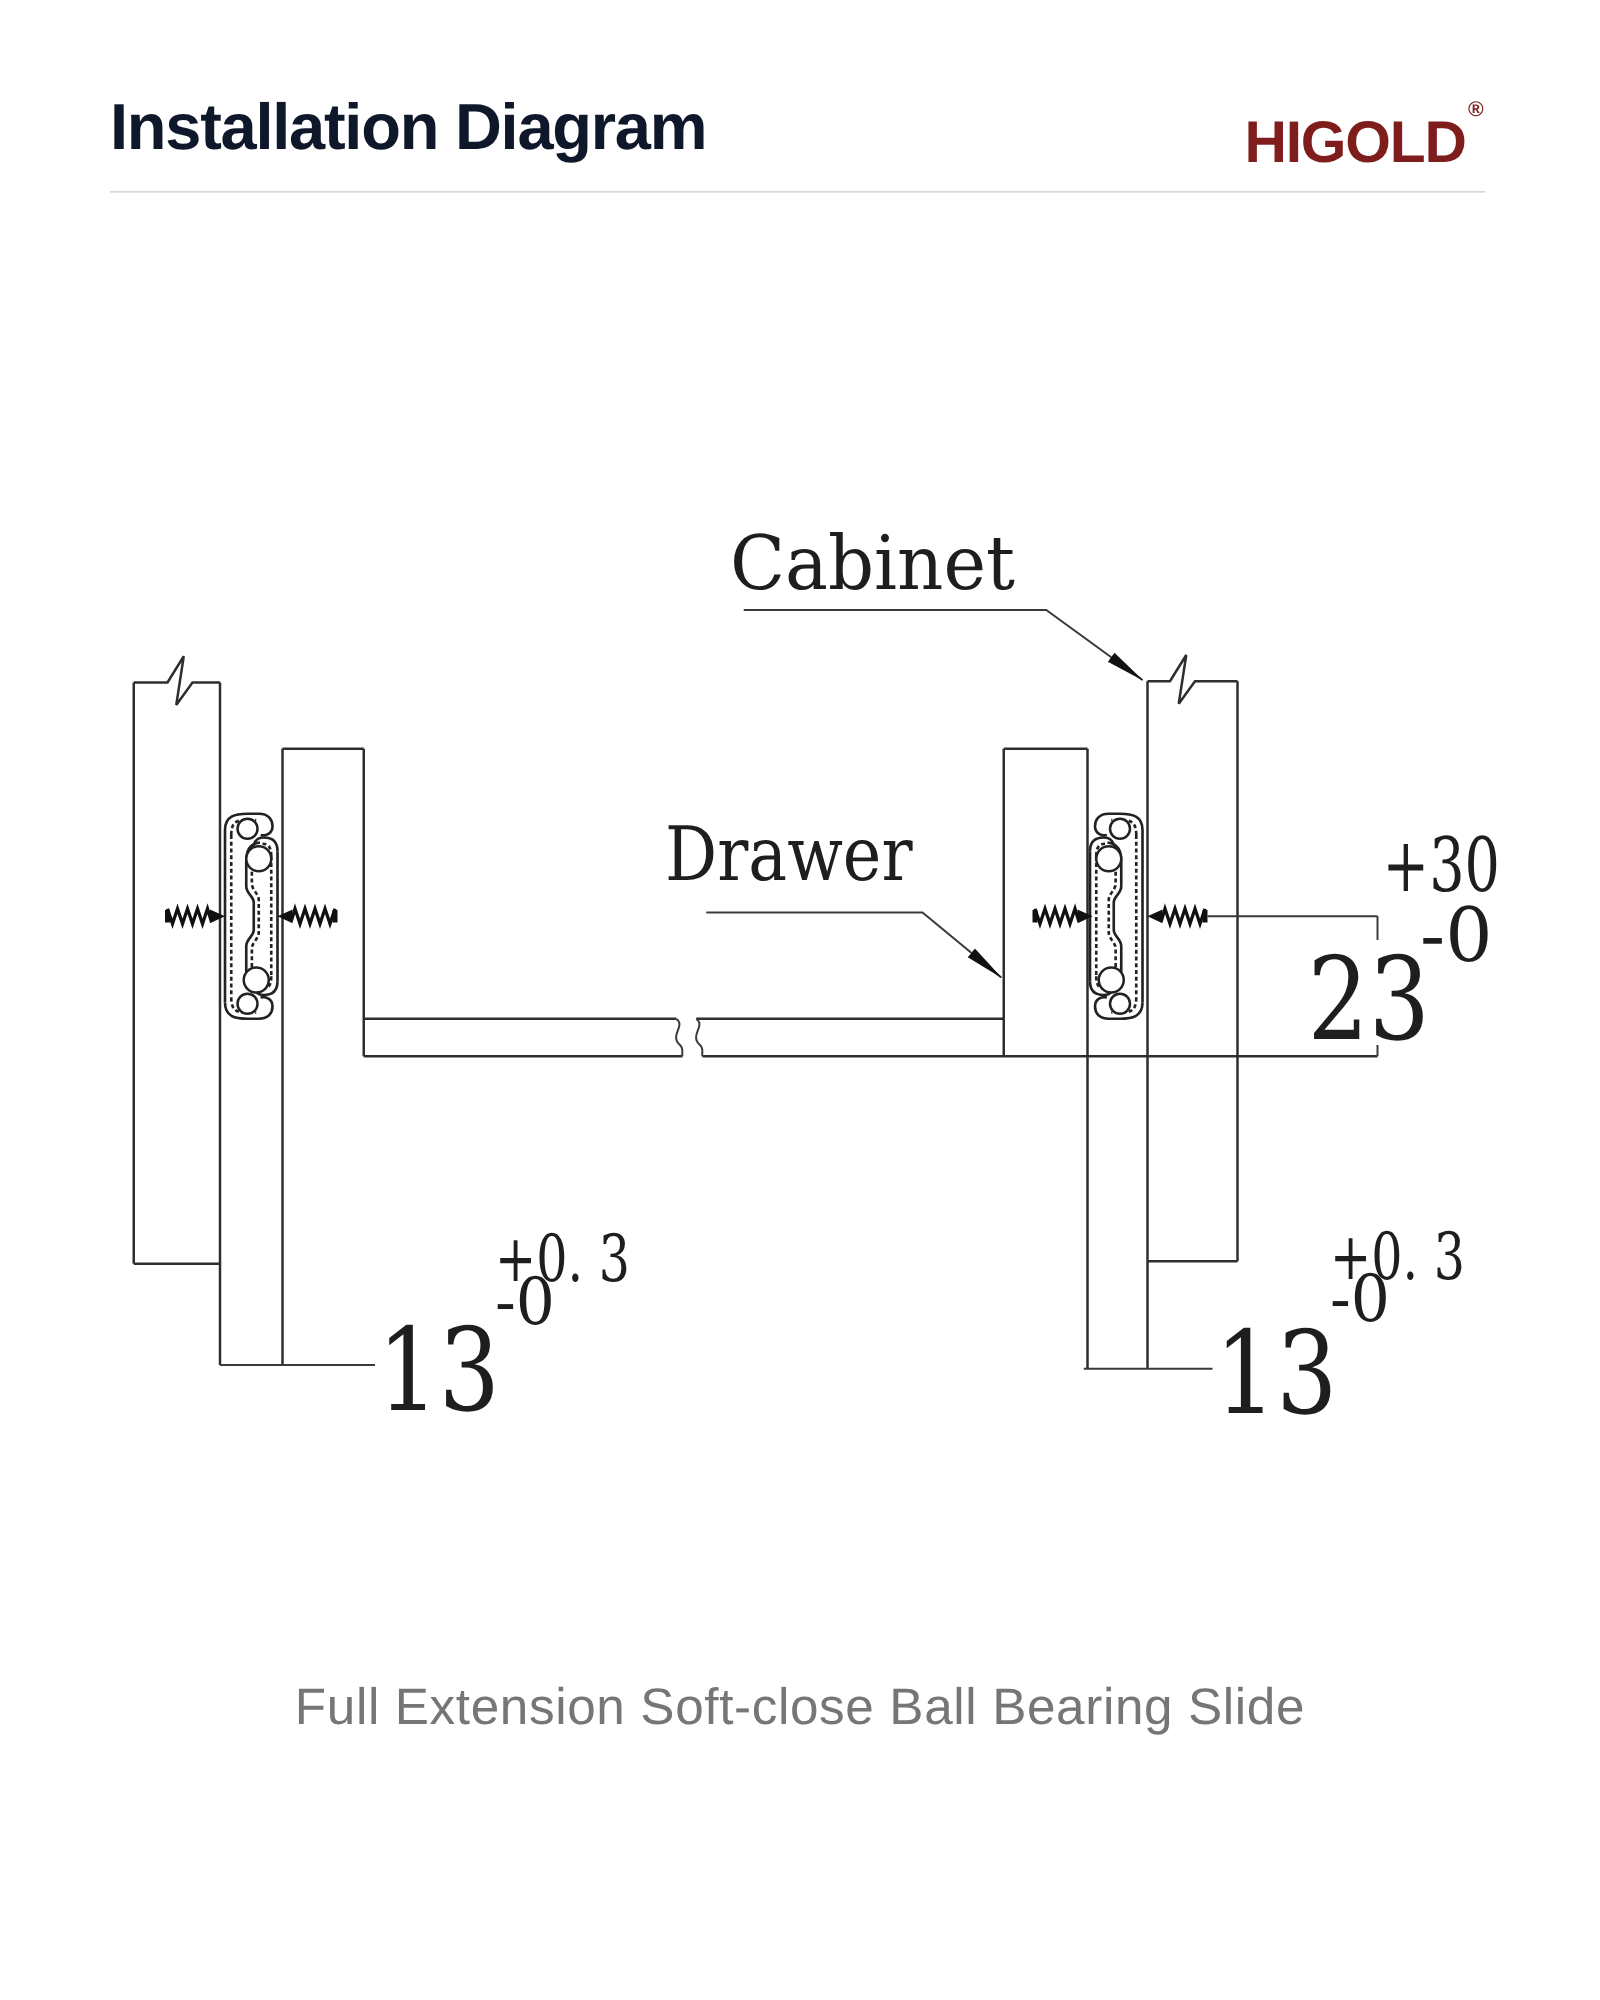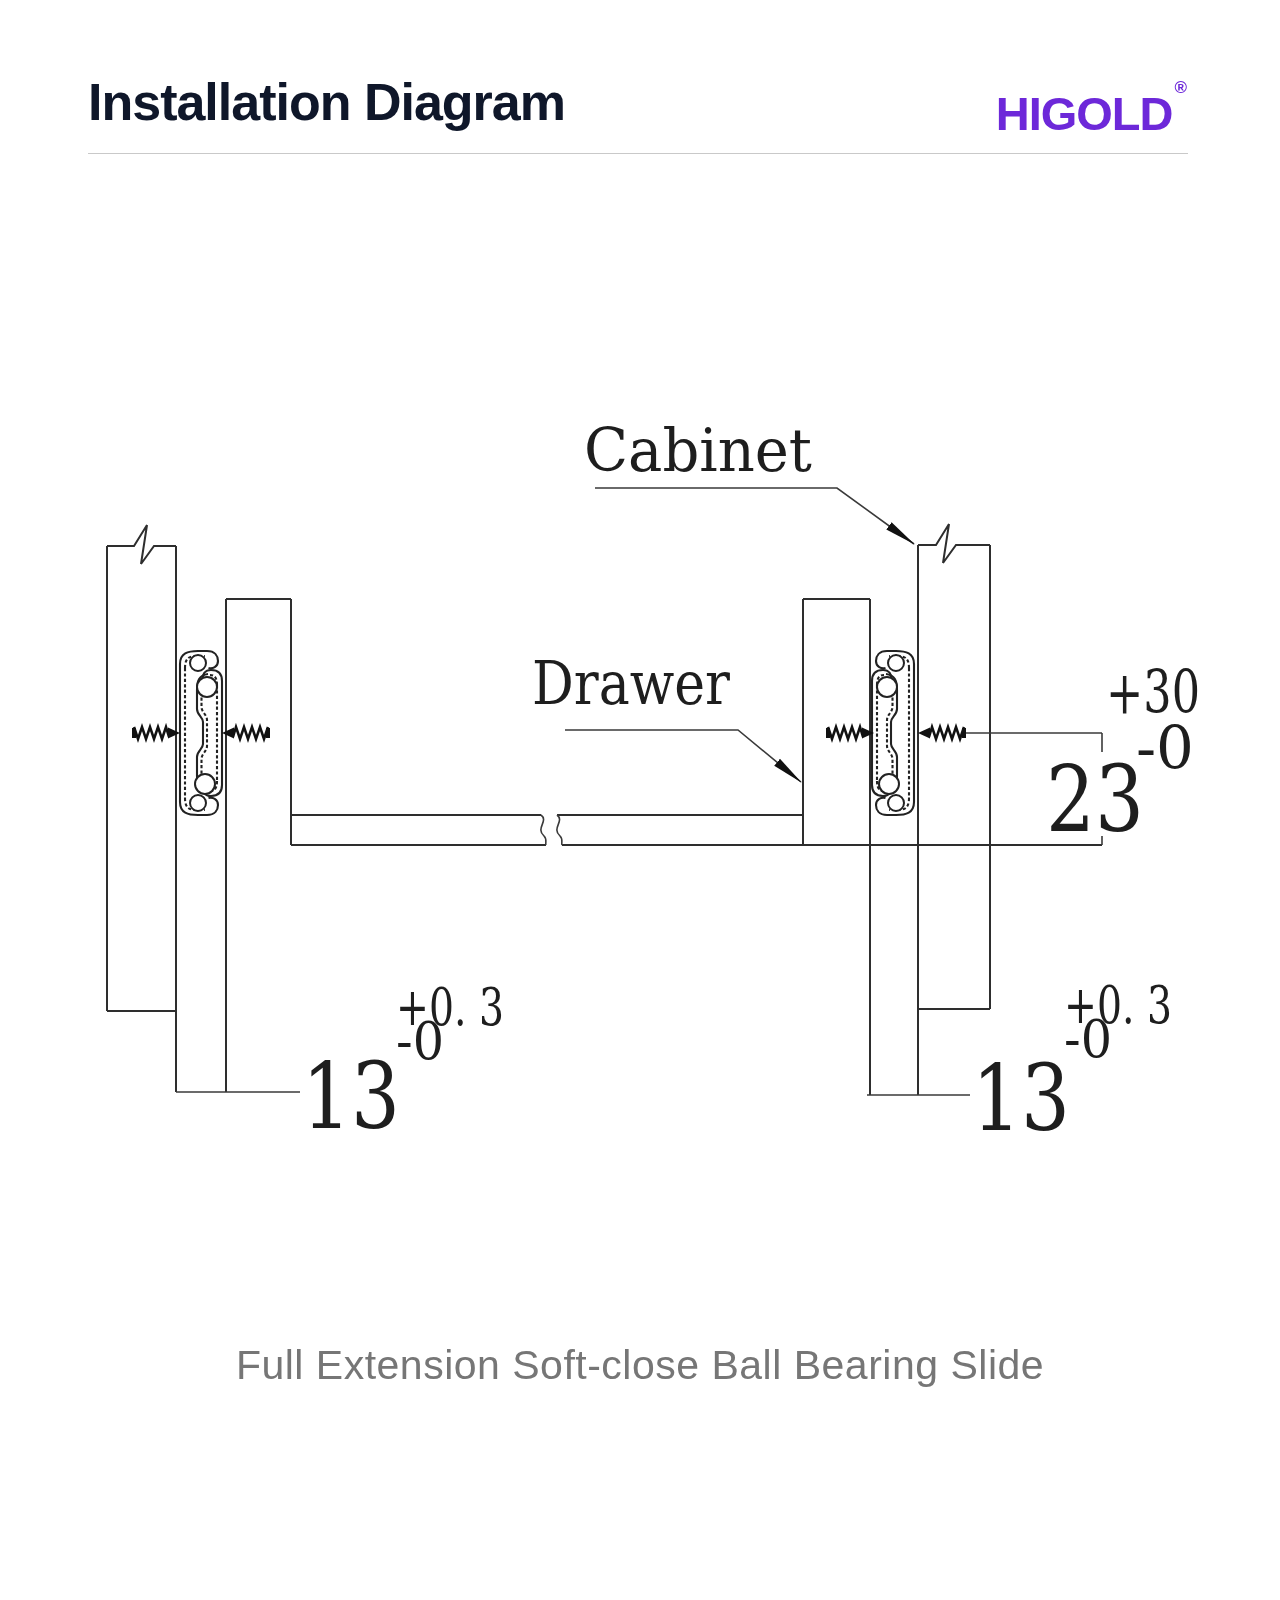--- a/index.html
+++ b/index.html
@@ -3,21 +3,21 @@
 <meta charset="utf-8">
 <style>
   html,body{margin:0;padding:0;background:#ffffff;}
   body{width:1280px;height:1600px;position:relative;font-family:"Liberation Sans",sans-serif;overflow:hidden;}
   .page{position:absolute;inset:0;background:#fff;}
   .header-title{
     position:absolute;left:88px;top:72px;
     font-size:52px;font-weight:bold;color:#0f172a;letter-spacing:-1px;line-height:60px;
   }
   .brand{
-    position:absolute;right:96px;top:84px;color:#6d28d9;
+    position:absolute;right:96px;top:84px;color:#7f1d1d;
     font-size:47px;font-weight:bold;letter-spacing:-1px;line-height:47px;
   }
   .brand sup{font-size:17px;font-weight:bold;position:relative;top:-20px;left:2px;}
   .header-rule{
     position:absolute;left:88px;top:153px;width:1100px;height:0;
     border-top:1px solid #c9c9c9;
   }
   .caption{
     position:absolute;left:0;top:1342px;width:100%;
     text-align:center;font-size:41px;color:#767676;letter-spacing:0.5px;

